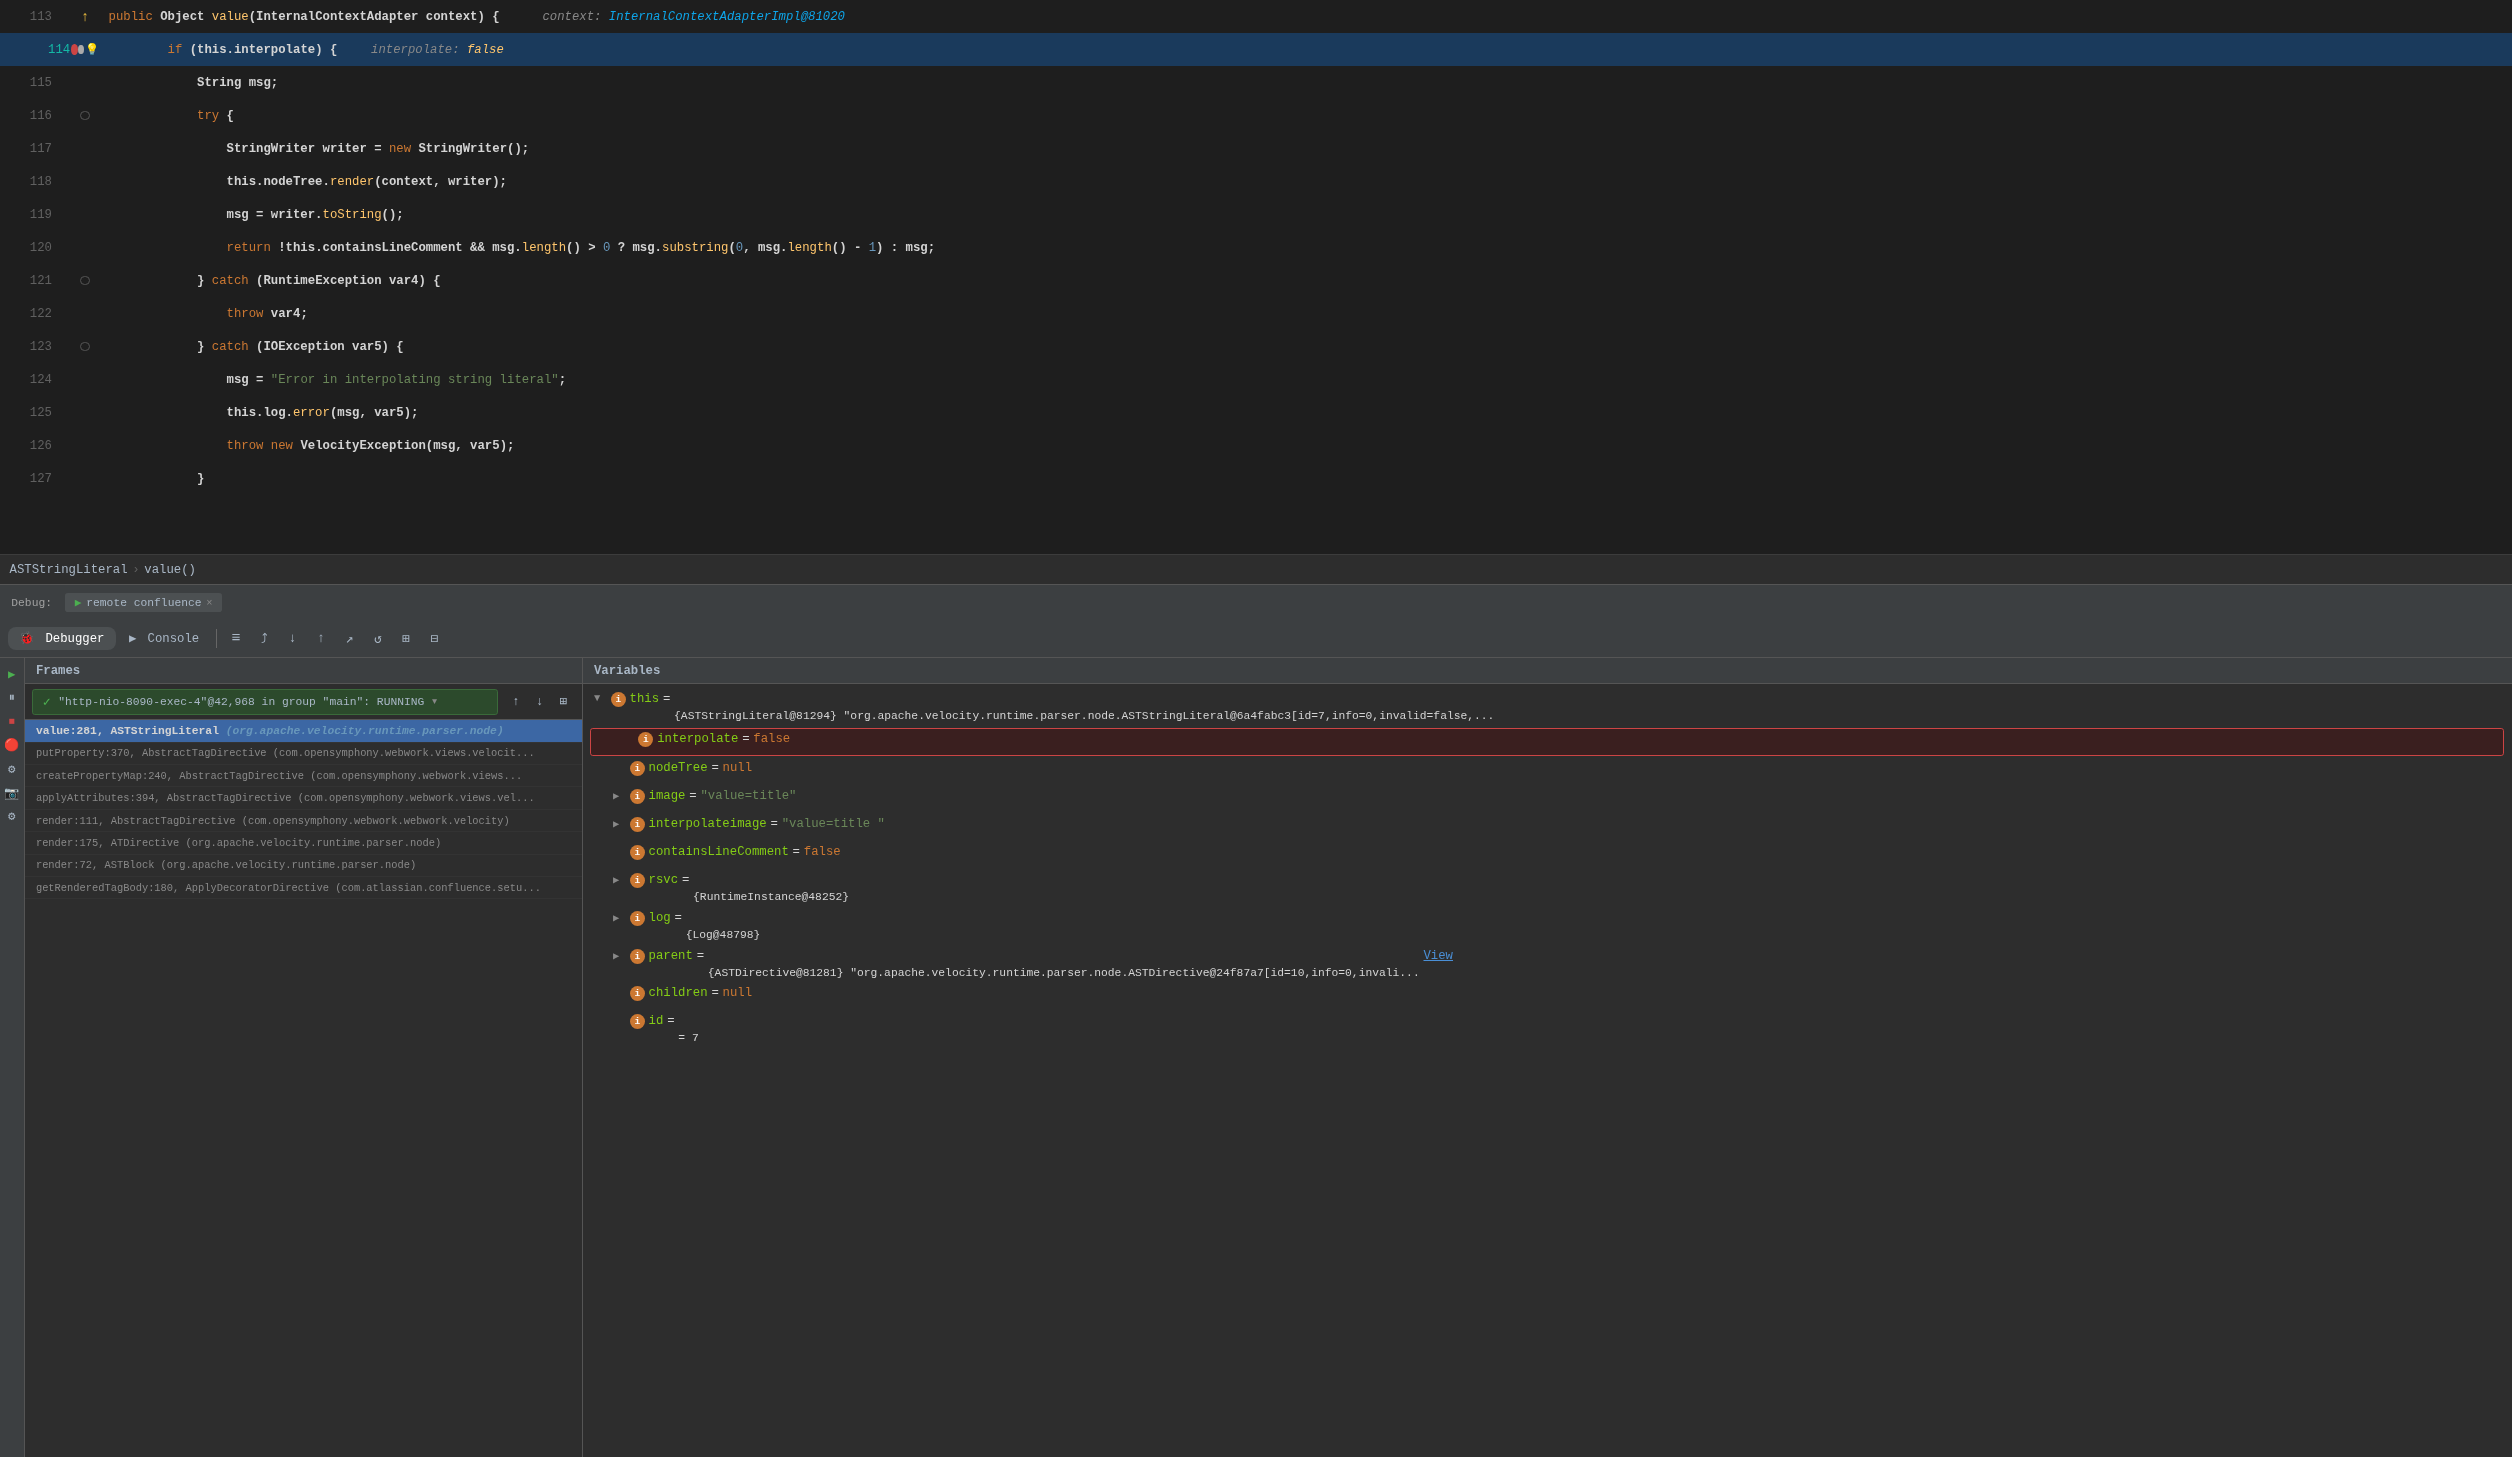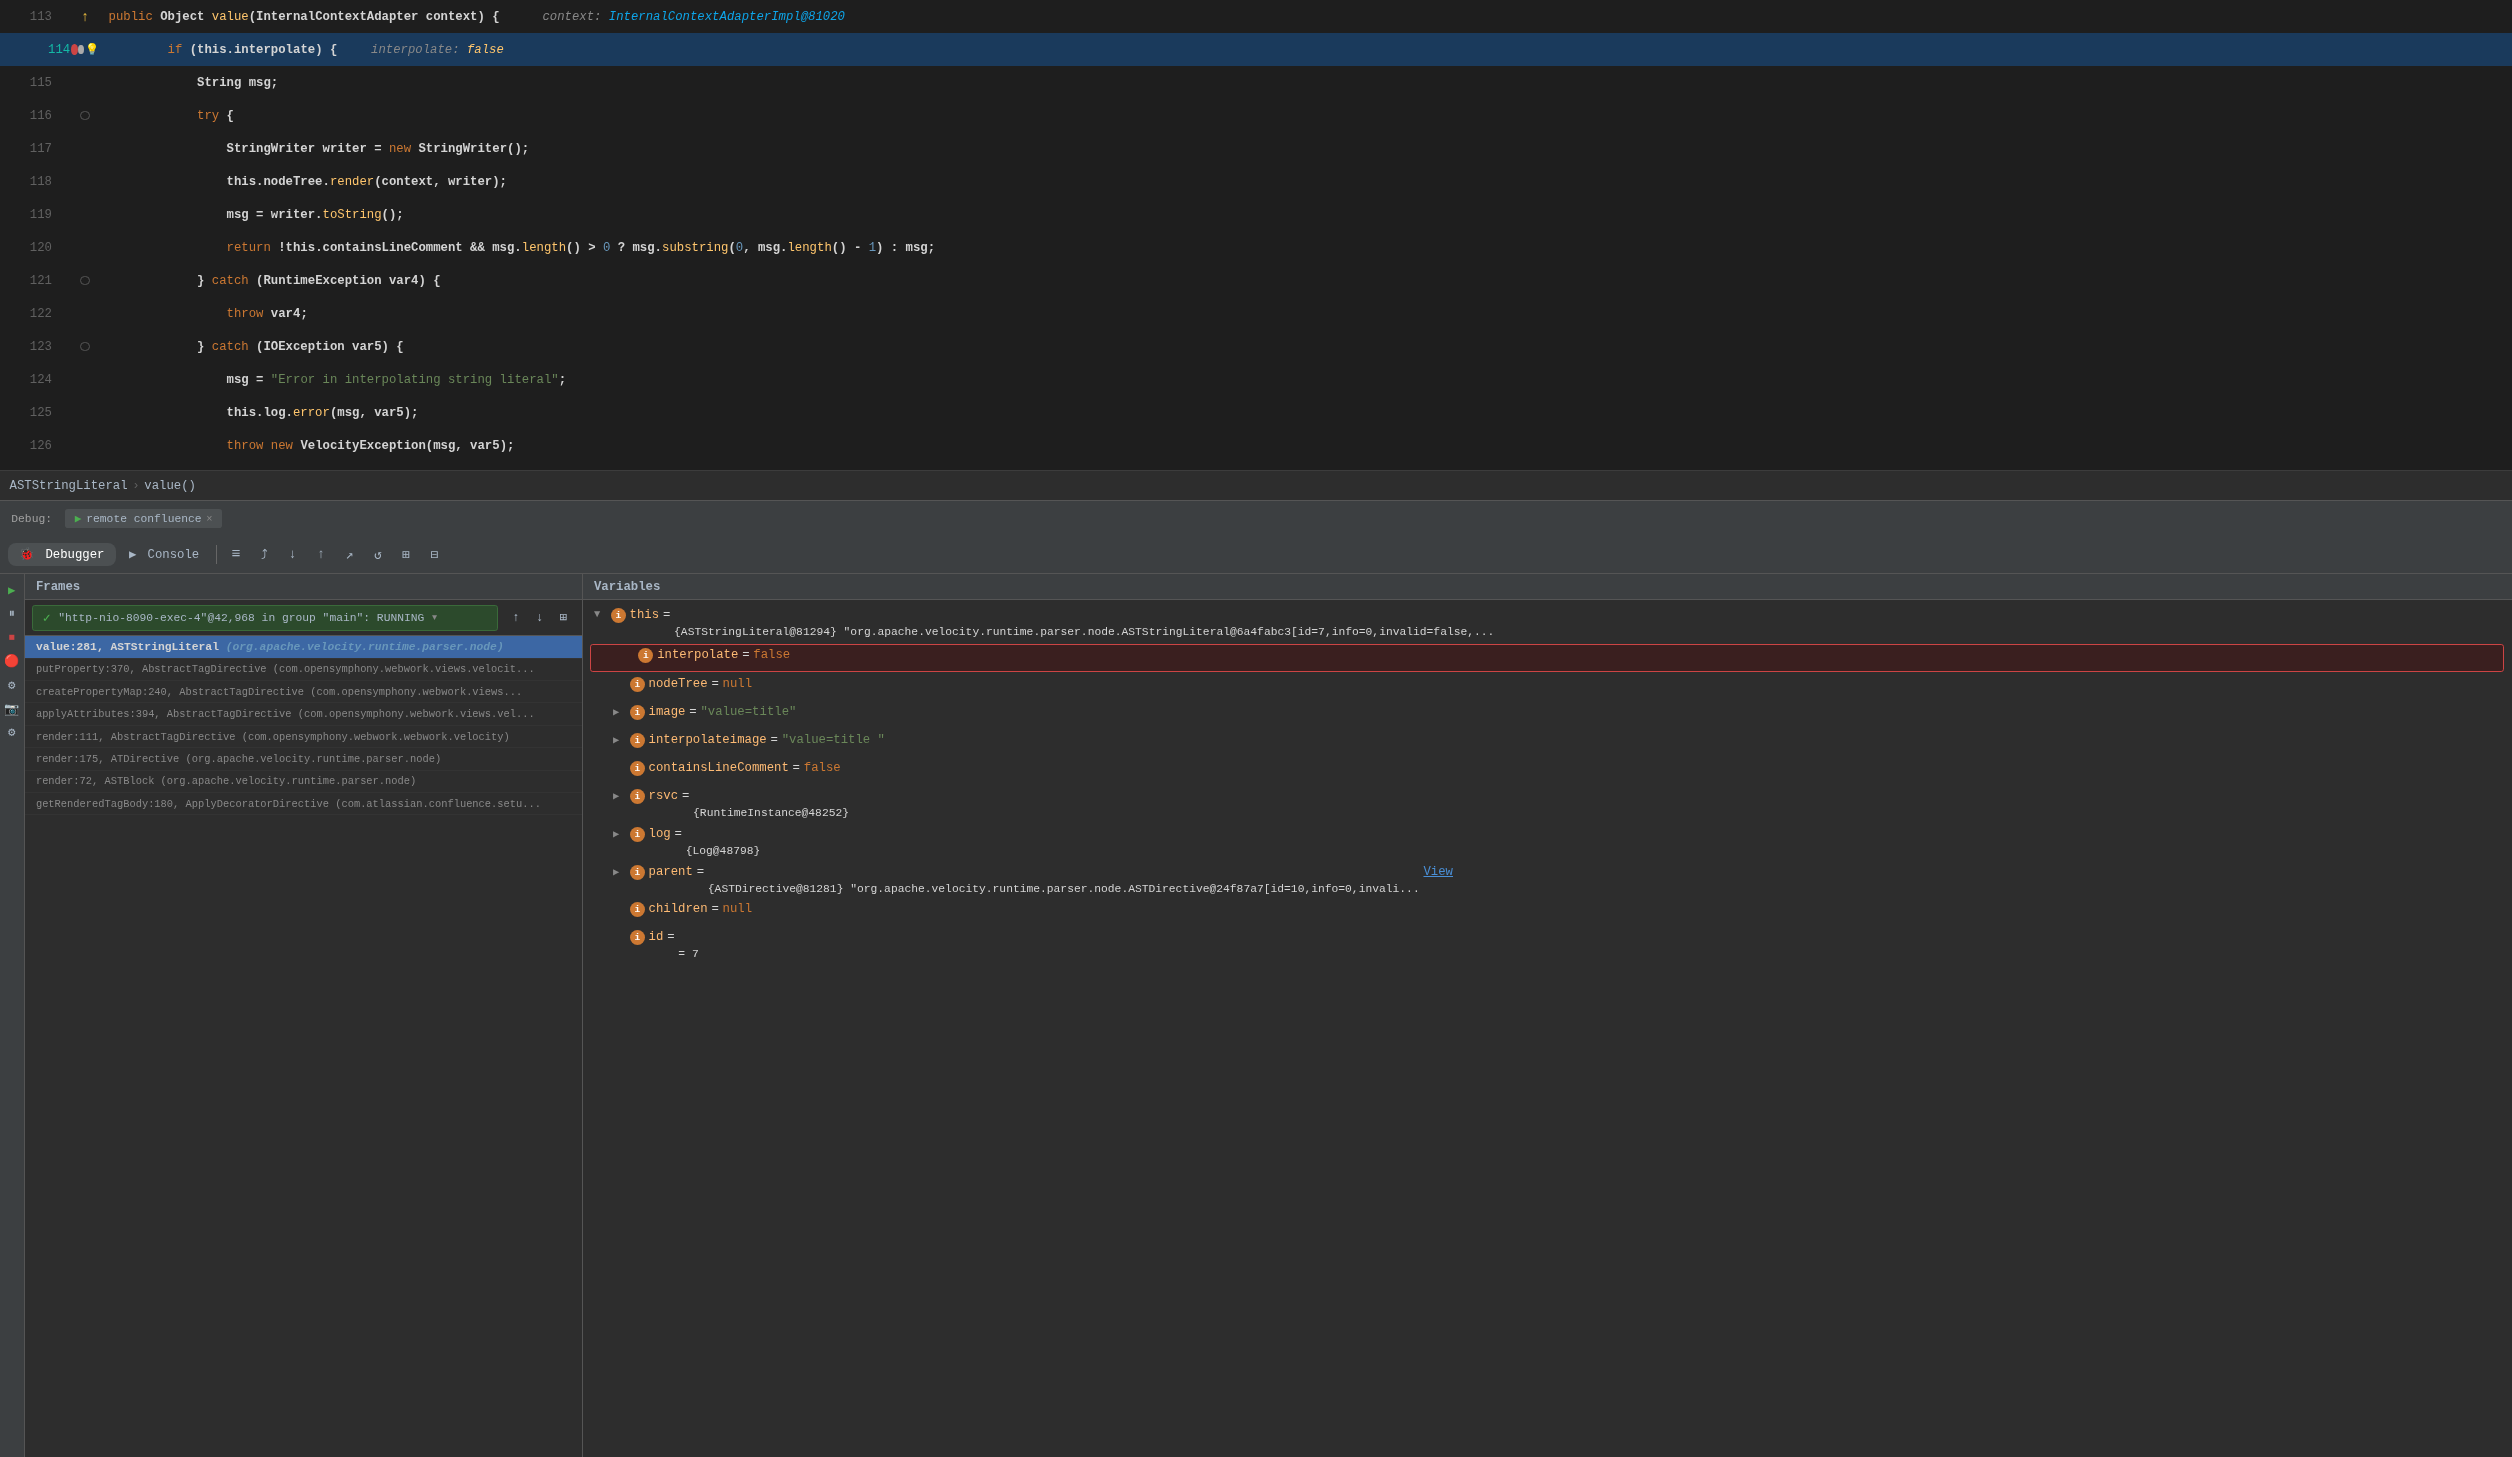--- a/index.html
+++ b/index.html
@@ -9,21 +9,21 @@
       font-size: 12.3px;
       color: #d4d4d4;
       overflow: hidden;
       width: 2512px;
       height: 1457px;
     }
 
     
     .code-area {
       background: #1e1e1e;
-      height: 470px;
+      height: 554px;
       overflow: hidden;
       position: relative;
     }
 
     .code-line {
       display: flex;
       align-items: center;
       height: 33px;
       padding-left: 0;
       position: relative;
@@ -294,21 +294,21 @@
       align-items: center;
       justify-content: center;
       font-size: 9.5px;
       font-weight: bold;
       margin-right: 3.8px;
       min-width: 15px;
     }
 
     .var-icon.orange { background: #cc7832; color: #fff; }
 
-    .var-name { color: #fdba74; }
+    .var-name { color: #84cc16; }
     .var-eq { color: #d4d4d4; margin: 0 3.8px; }
     .var-val-false { color: #cc7832; }
     .var-val-null { color: #cc7832; }
     .var-val-str { color: #6a8759; }
     .var-val-obj { color: #d4d4d4; font-size: 11.3px; margin-top: 18px; }
     .var-val-view { color: #4a8fd6; margin-left: 3.8px; cursor: pointer; text-decoration: underline; }
 
     .bottom-area {
       display: flex;
       height: 100%;

